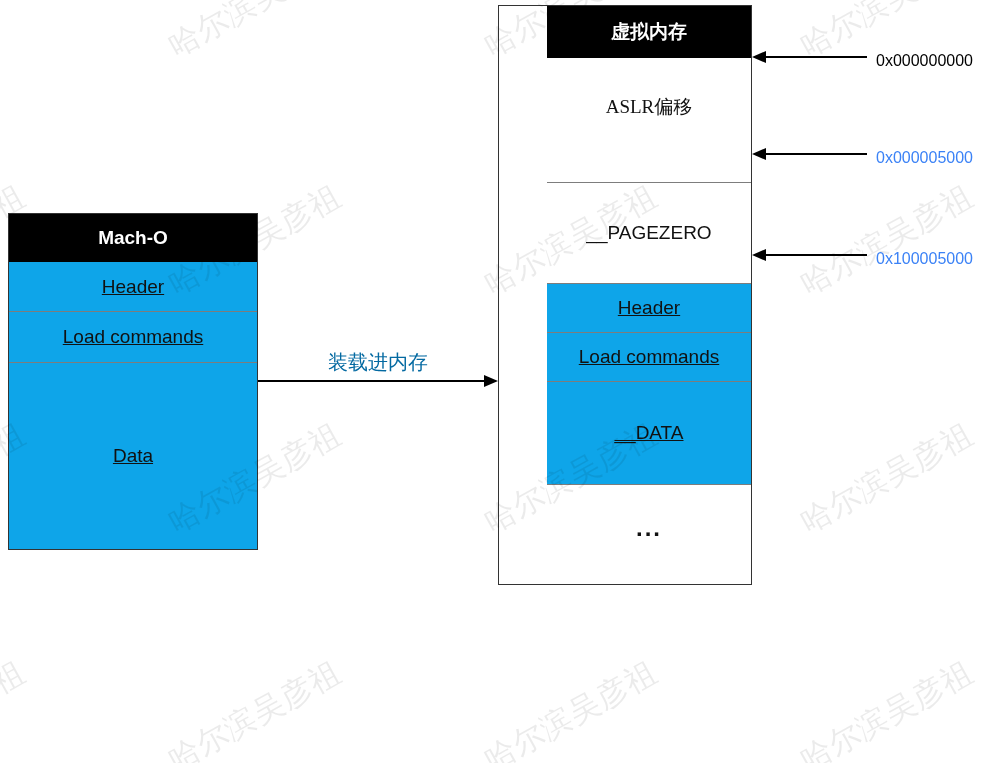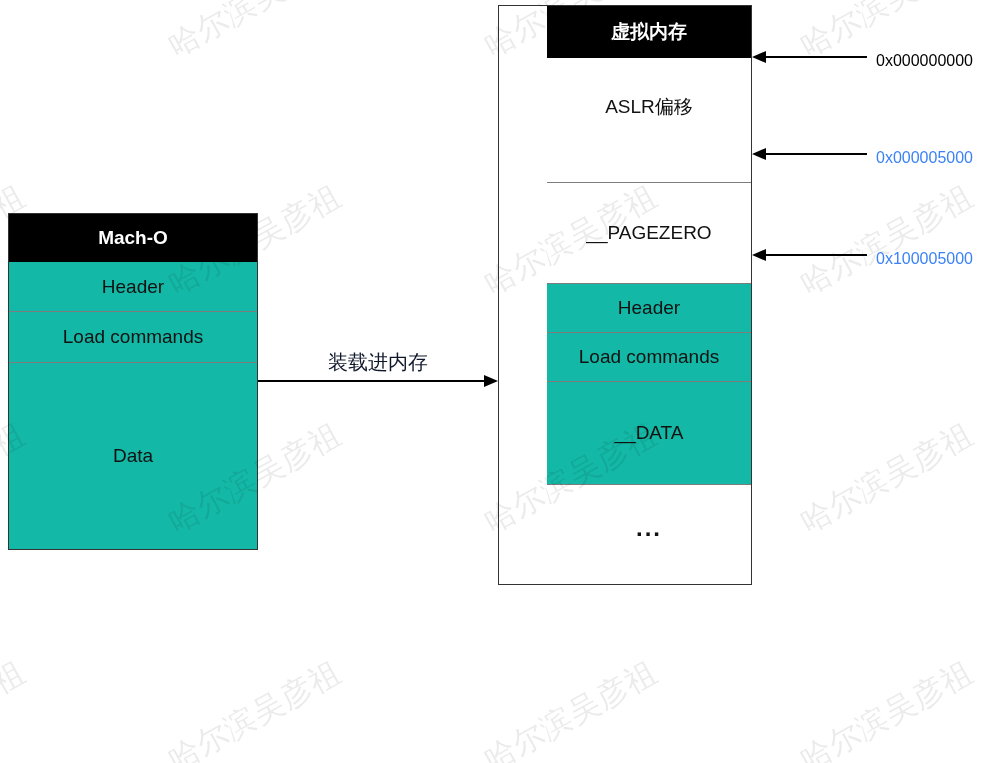--- a/index.html
+++ b/index.html
@@ -29,48 +29,48 @@
   .stack-header {
     position: relative; z-index: 10;
     background: #000000; color: #ffffff;
     font-size: 19px; font-weight: 700;
     display: flex; align-items: center; justify-content: center;
   }
   .cell {
     display: flex; align-items: center; justify-content: center;
     font-size: 19px; color: #111111; background: #ffffff;
   }
-  .cell.gray { background: #14b8a6; }
+  .cell.gray { background: #0ea5e9; text-decoration: underline; }
   .cell + .cell { border-top: 1px solid #7d7d7d; }
 
   .stack.macho { left: 8px; top: 213px; width: 250px; }
   .macho .stack-header { height: 48px; }
   .m1 { height: 49px; } .m2 { height: 51px; } .m3 { height: 187px; }
 
   .stack.memory { left: 498px; top: 5px; width: 254px; padding-left: 48px; }
   .memory .stack-header { height: 52px; }
-  .v1 { height: 97px; } .v2 { height: 101px; margin-top: 27px; }
+  .v1 { height: 97px; font-family: Liberation Serif, serif; } .v2 { height: 101px; margin-top: 27px; }
   .v3 { height: 49px; }  .v4 { height: 49px; }
   .v5 { height: 103px; } .v6 { height: 103px; }
   .v7 { height: 99px; }  .v8 { height: 100px; }
   .cell.dots { font-weight: 700; font-size: 24px; letter-spacing: 2px; padding-bottom: 14px; }
 
   
   .load-arrow { position: absolute; z-index: 10; }
   .load-arrow .line {
     position: absolute; left: 258px; top: 380px; width: 228px; height: 2px; background: #000000;
   }
   .load-arrow .head {
     position: absolute; left: 484px; top: 375px; width: 0; height: 0;
     border-top: 6px solid transparent; border-bottom: 6px solid transparent;
     border-left: 14px solid #000000;
   }
   .load-arrow .label {
     position: absolute; left: 283px; top: 349px; width: 190px;
-    text-align: center; font-size: 20px; color: #0f172a; white-space: nowrap;
+    text-align: center; font-size: 20px; color: #0369a1; white-space: nowrap;
   }
 
   
   .pointer { position: absolute; left: 752px; height: 0; z-index: 10; }
   .p1 { top: 57px; } .p2 { top: 154px; } .p3 { top: 255px; }
   .pointer .head {
     position: absolute; left: 0; top: -6px; width: 0; height: 0;
     border-top: 6px solid transparent; border-bottom: 6px solid transparent;
     border-right: 14px solid #000000;
   }

